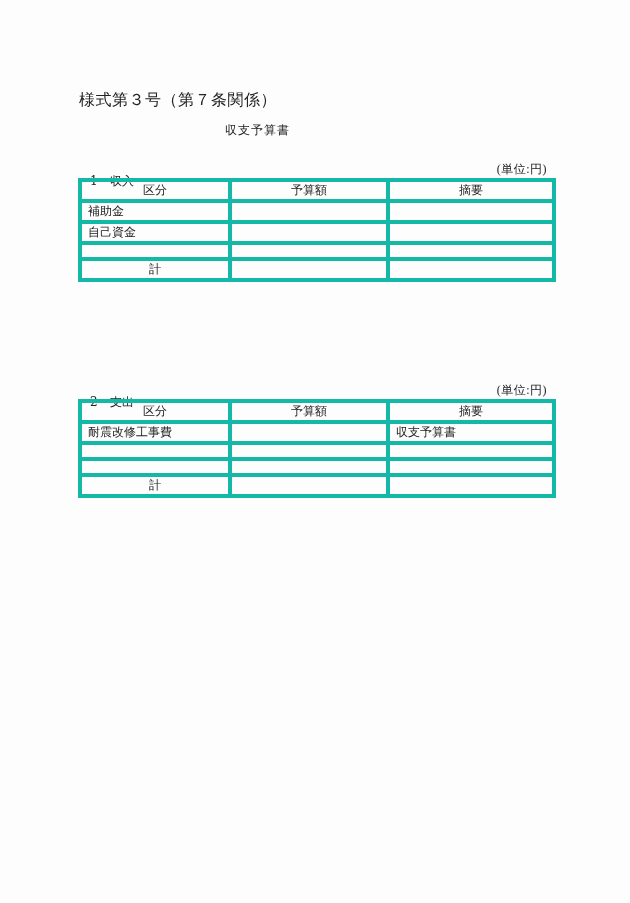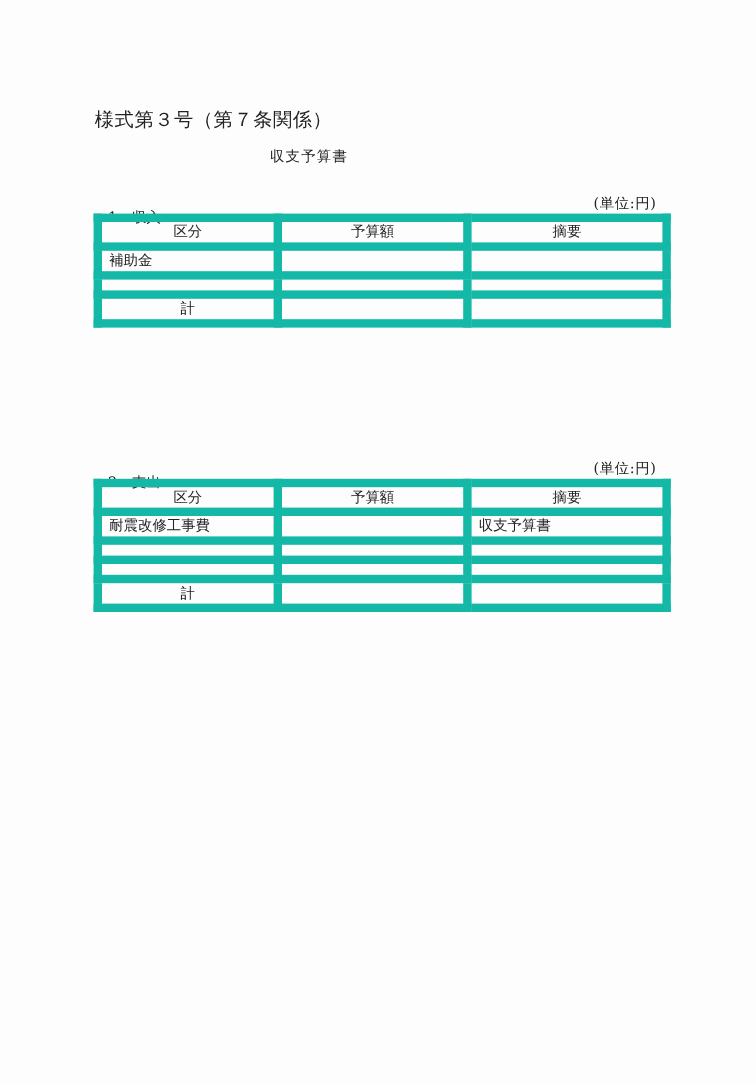--- a/index.html
+++ b/index.html
@@ -47,31 +47,32 @@
     }
     .section-head .sec-label .num {
       display: inline-block;
       width: 20px;
     }
     .section-head .unit {
       position: absolute;
       right: 4px;
       top: 0;
       letter-spacing: 0.5px;
+      font-family: Liberation Serif, serif;
     }
     table.budget {
       position: absolute;
       left: 78px;
       width: 474px;
       border-collapse: collapse;
       table-layout: fixed;
       font-size: 12px;
     }
     table.budget td, table.budget th {
-      border: 7px solid #14b8a6;
+      border: 4px solid #14b8a6;
       height: 16px;
       padding: 0 6px;
       font-weight: normal;
       vertical-align: middle;
       box-sizing: border-box;
     }
     table.budget th {
       text-align: center;
     }
     table.budget td.center {
@@ -102,20 +103,25 @@
       <col class="c3">
     </colgroup>
   <tbody>
       <tr>
     <th>区分</th>
     <th>予算額</th>
     <th>摘要</th>
   </tr>
   <tr>
     <td>補助金</td>
+    <td></td>
+    <td></td>
+  </tr>
+  <tr>
+    <td>自己資金</td>
     <td></td>
     <td></td>
   </tr>
   <tr>
     <td></td>
     <td></td>
     <td></td>
   </tr>
   <tr>
     <td class="center">計</td>

